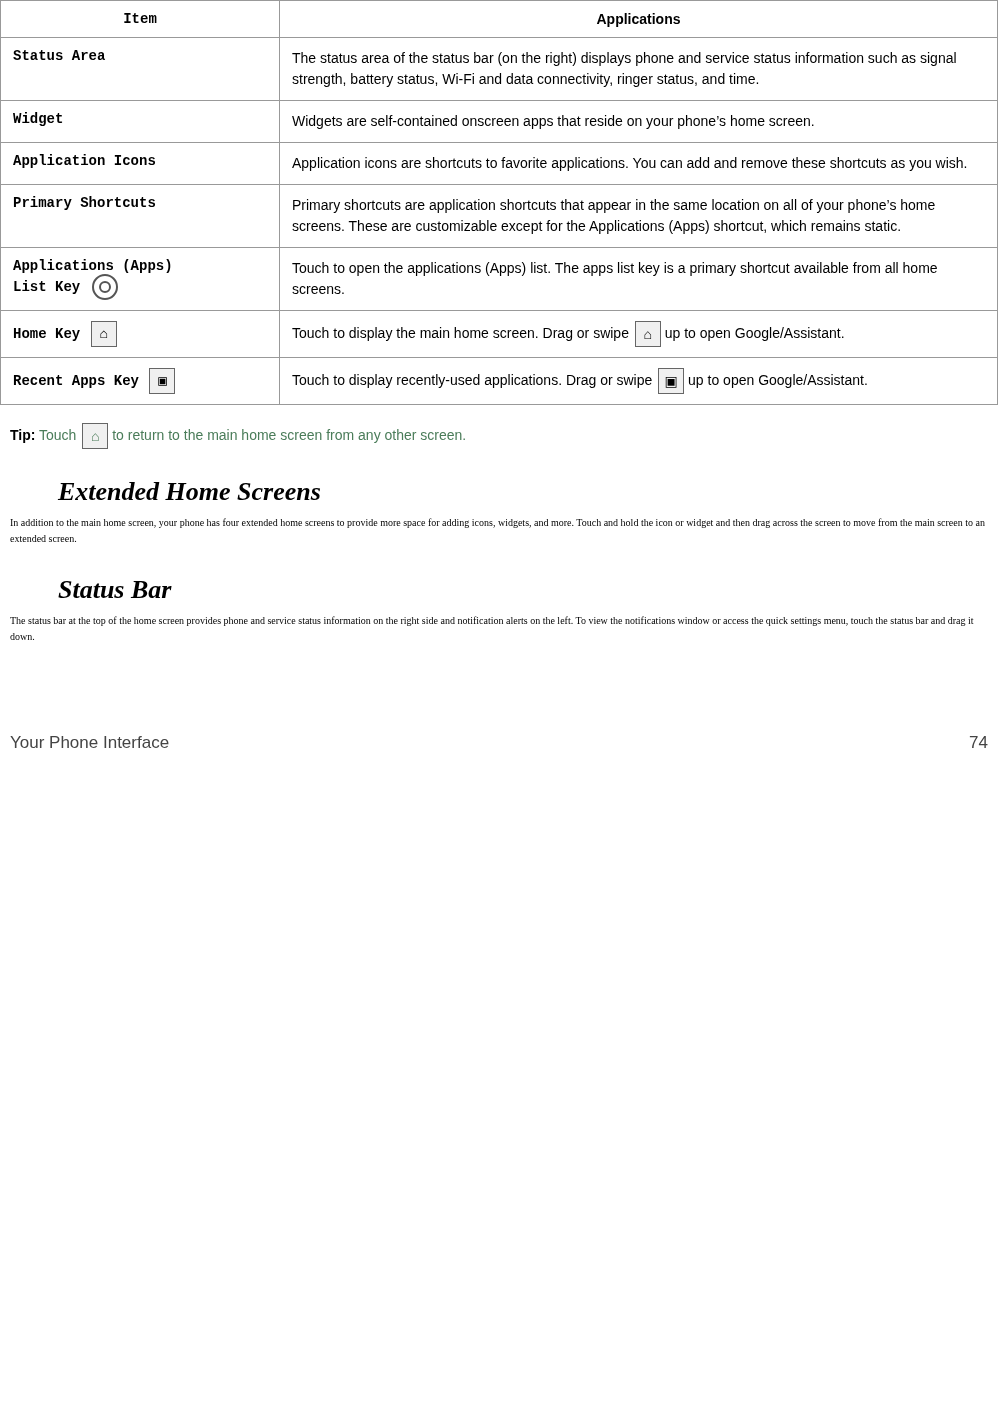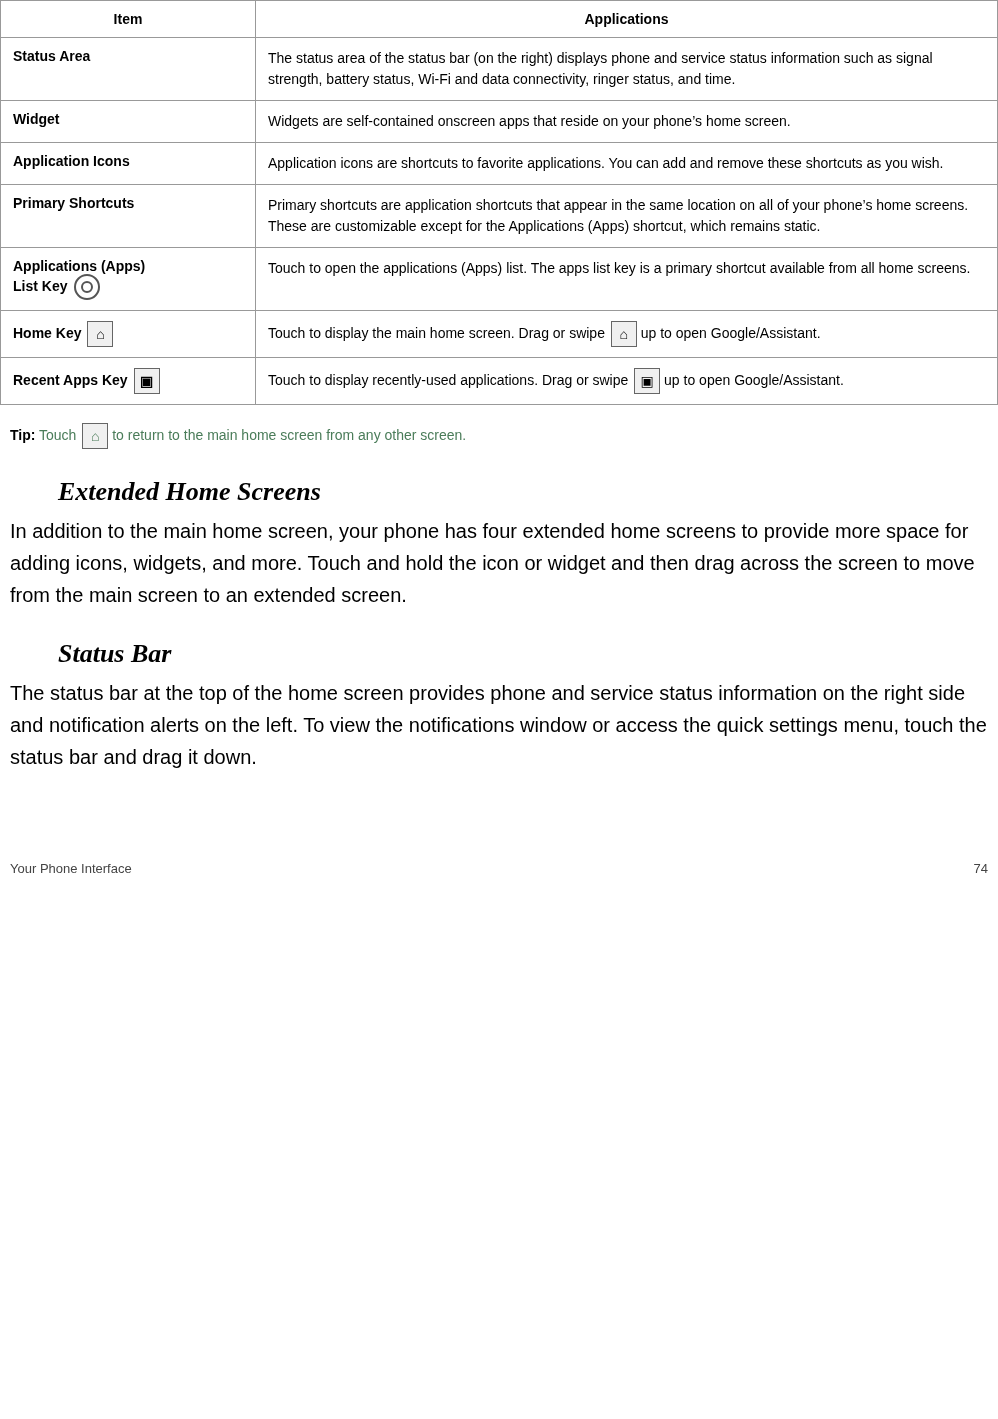--- a/index.html
+++ b/index.html
@@ -21,21 +21,21 @@
     }
     .main-table th, .main-table td {
       border: 1px solid #999;
       padding: 10px 12px;
       vertical-align: top;
     }
     .main-table th {
       font-weight: bold;
       background: #fff;
     }
-    .col-item { width: 255px; }
+    .col-item { width: 279px; font-family: Liberation Mono, monospace; }
     .col-desc { width: auto; }
 
     .row-item-label {
       font-weight: bold;
       font-size: 14px;
     }
 
     .desc-text {
       font-size: 14px;
       line-height: 1.5;
@@ -98,31 +98,32 @@
     .section-heading-large {
       font-family: Georgia, serif;
       font-size: 26px;
       font-weight: bold;
       font-style: italic;
       margin-bottom: 8px;
       margin-left: 48px;
     }
 
     .section-body {
-      font-size: 20px;
+      font-size: 10px;
       line-height: 1.6;
       margin-bottom: 28px;
+      font-family: Liberation Serif, serif;
     }
 
     .page-footer {
       display: flex;
       justify-content: space-between;
       align-items: center;
       padding: 10px 10px 8px 10px;
-      font-size: 13px;
+      font-size: 17px;
       color: #444;
       border-top: none;
       margin-top: 40px;
     }
   </style>
 </head>
 <body>
 
 <table class="main-table">
   <thead>

